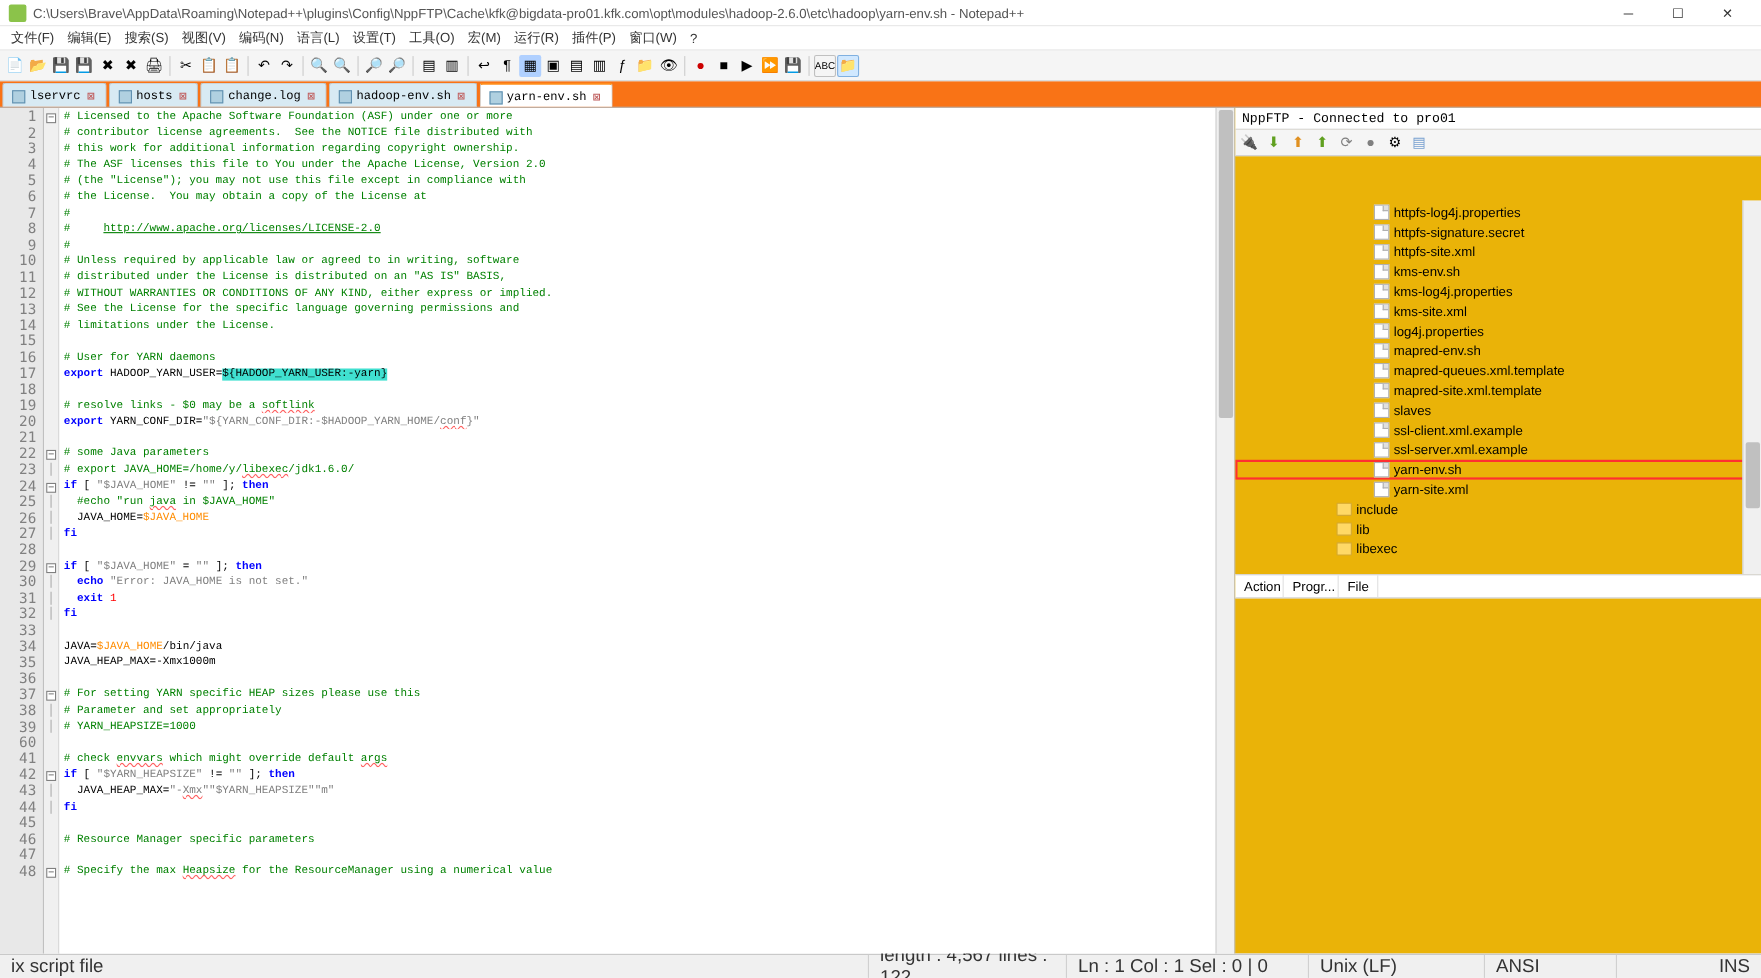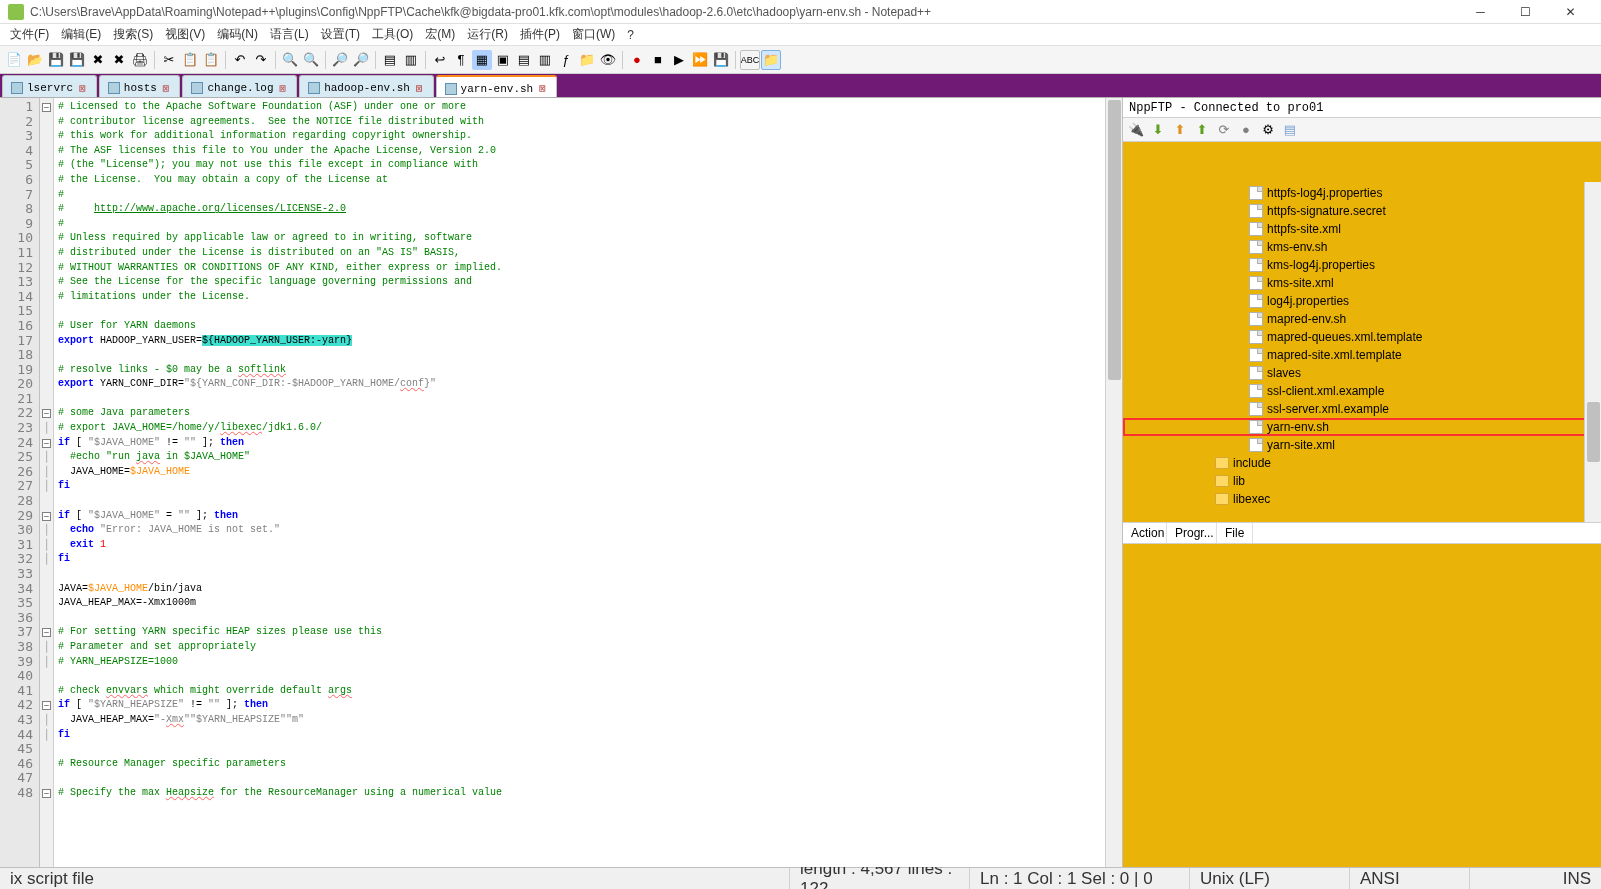--- a/index.html
+++ b/index.html
@@ -8,21 +8,21 @@
     .titlebar { height: 24px; background: #fff; display: flex; align-items: center; padding: 0 8px; border-bottom: 1px solid #e0e0e0; }
     .titlebar-icon { width: 16px; height: 16px; background: #8bc34a; margin-right: 6px; border-radius: 2px; }
     .titlebar-text { flex: 1; color: #555; font-size: 12px; white-space: nowrap; overflow: hidden; }
     .win-controls { display: flex; gap: 0; }
     .win-btn { width: 45px; height: 22px; display: flex; align-items: center; justify-content: center; color: #333; cursor: pointer; }
     .menubar { height: 22px; background: #fff; display: flex; align-items: center; padding: 0 4px; border-bottom: 1px solid #e0e0e0; }
     .menu-item { padding: 2px 6px; color: #333; cursor: pointer; font-size: 12px; }
     .toolbar { height: 28px; background: #f5f5f5; display: flex; align-items: center; padding: 2px 4px; gap: 1px; border-bottom: 1px solid #d0d0d0; }
     .tb-btn { width: 20px; height: 20px; display: flex; align-items: center; justify-content: center; cursor: pointer; border-radius: 2px; font-size: 13px; }
     .tb-sep { width: 1px; height: 18px; background: #ccc; margin: 0 3px; }
-    .tab-bar { height: 24px; background: #701a75; display: flex; align-items: flex-end; padding: 0 2px; border-bottom: 1px solid #b0b0b0; }
+    .tab-bar { height: 24px; background: #f97316; display: flex; align-items: flex-end; padding: 0 2px; border-bottom: 1px solid #b0b0b0; }
     .tab { height: 22px; padding: 3px 8px 0 8px; margin-right: 2px; background: #e0e0e0; border: 1px solid #c0c0c0; border-bottom: none; border-radius: 3px 3px 0 0; display: flex; align-items: center; gap: 4px; font-family: "Courier New", monospace; font-size: 11px; cursor: pointer; }
     .tab.active { background: #fff; border-top: 2px solid #ff8c1a; }
     .tab.inactive { background: #d8eaf3; }
     .tab-icon { width: 12px; height: 12px; background: #b0d0e0; border: 1px solid #6090b0; display: inline-block; }
     .tab-close { color: #c06060; font-weight: bold; font-size: 11px; padding: 0 2px; cursor: pointer; }
     .main-area { flex: 1; display: flex; overflow: hidden; }
     .editor-pane { flex: 1; display: flex; overflow: hidden; position: relative; }
     .gutter { width: 40px; background: #e8e8e8; border-right: 1px solid #c0c0c0; text-align: right; padding: 2px 6px 0 0; font-family: Consolas, monospace; font-size: 13px; color: #808080; line-height: 14.6px; }
     .fold-col { width: 14px; background: #f0f0f0; border-right: 1px solid #d0d0d0; padding-top: 2px; font-family: monospace; font-size: 10px; color: #808080; line-height: 14.6px; text-align: center; }
     .fold-box { display: inline-block; width: 9px; height: 9px; border: 1px solid #808080; background: #fff; line-height: 7px; font-size: 9px; text-align: center; color: #606060; cursor: pointer; }
@@ -195,21 +195,21 @@
           <div>30</div>
           <div>31</div>
           <div>32</div>
           <div>33</div>
           <div>34</div>
           <div>35</div>
           <div>36</div>
           <div>37</div>
           <div>38</div>
           <div>39</div>
-          <div>40</div>
+          <div>60</div>
           <div>41</div>
           <div>42</div>
           <div>43</div>
           <div>44</div>
           <div>45</div>
           <div>46</div>
           <div>47</div>
           <div>48</div>
         </div>
       <div class="fold-col" id="foldcol">

